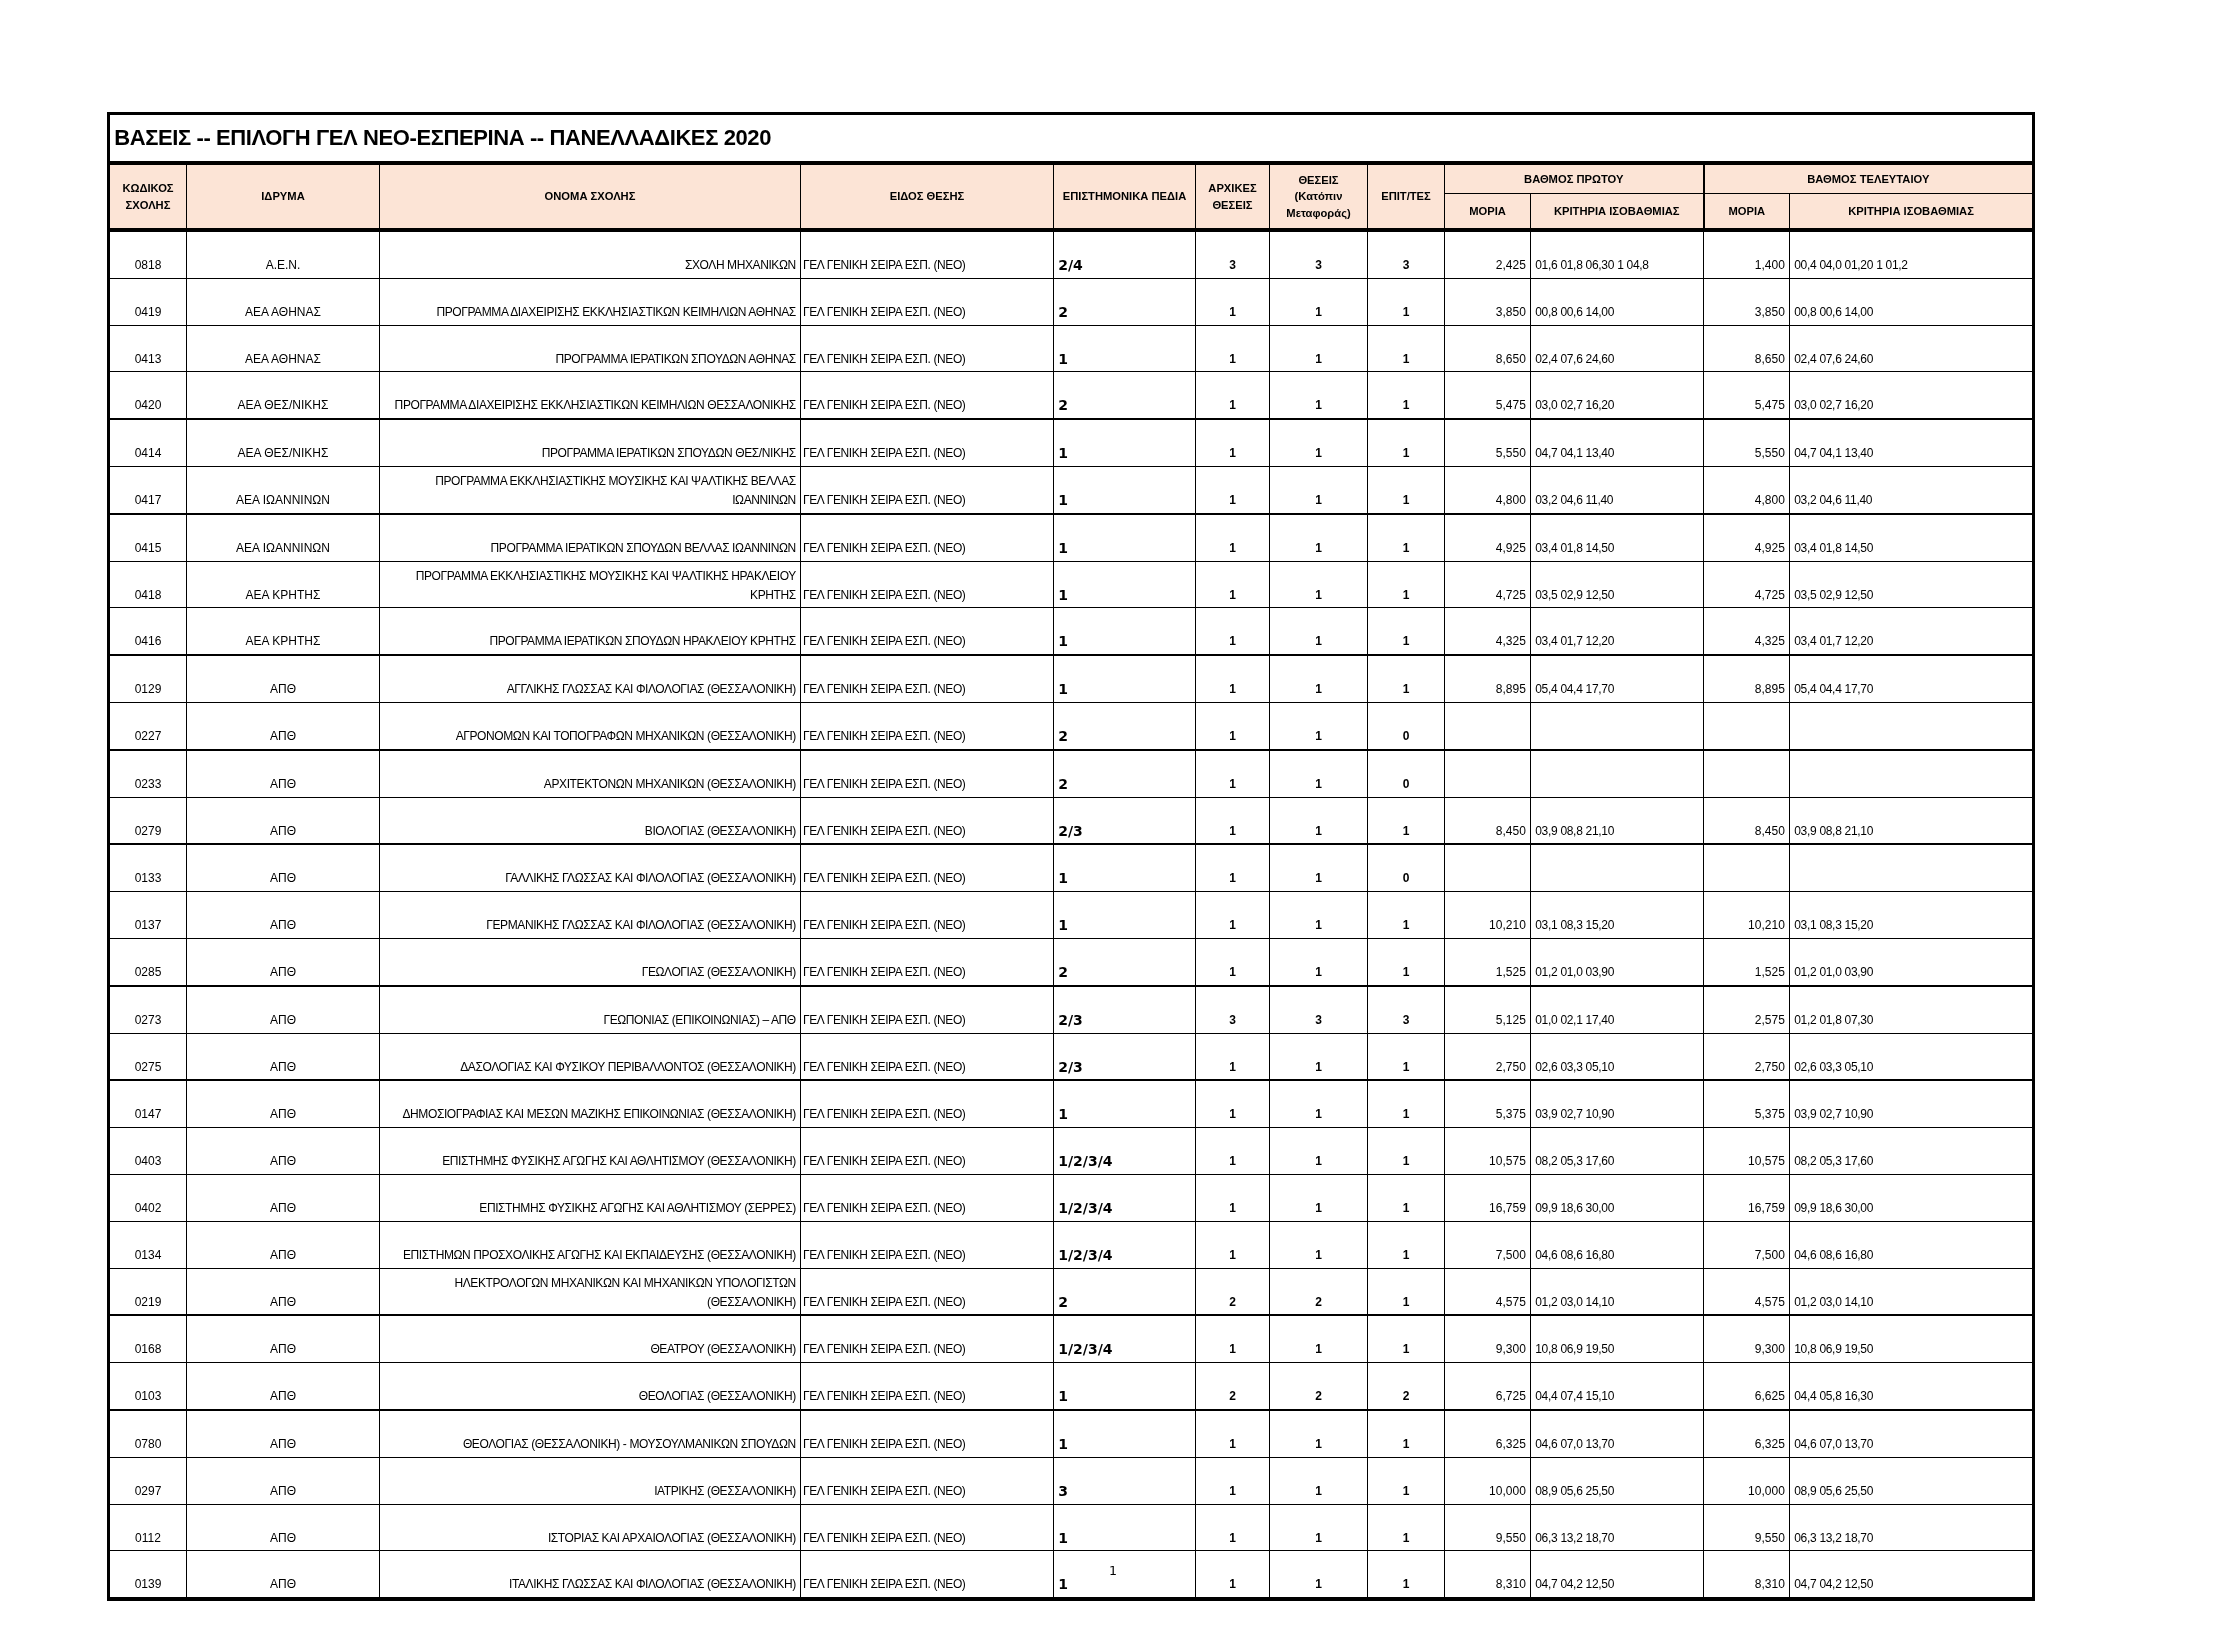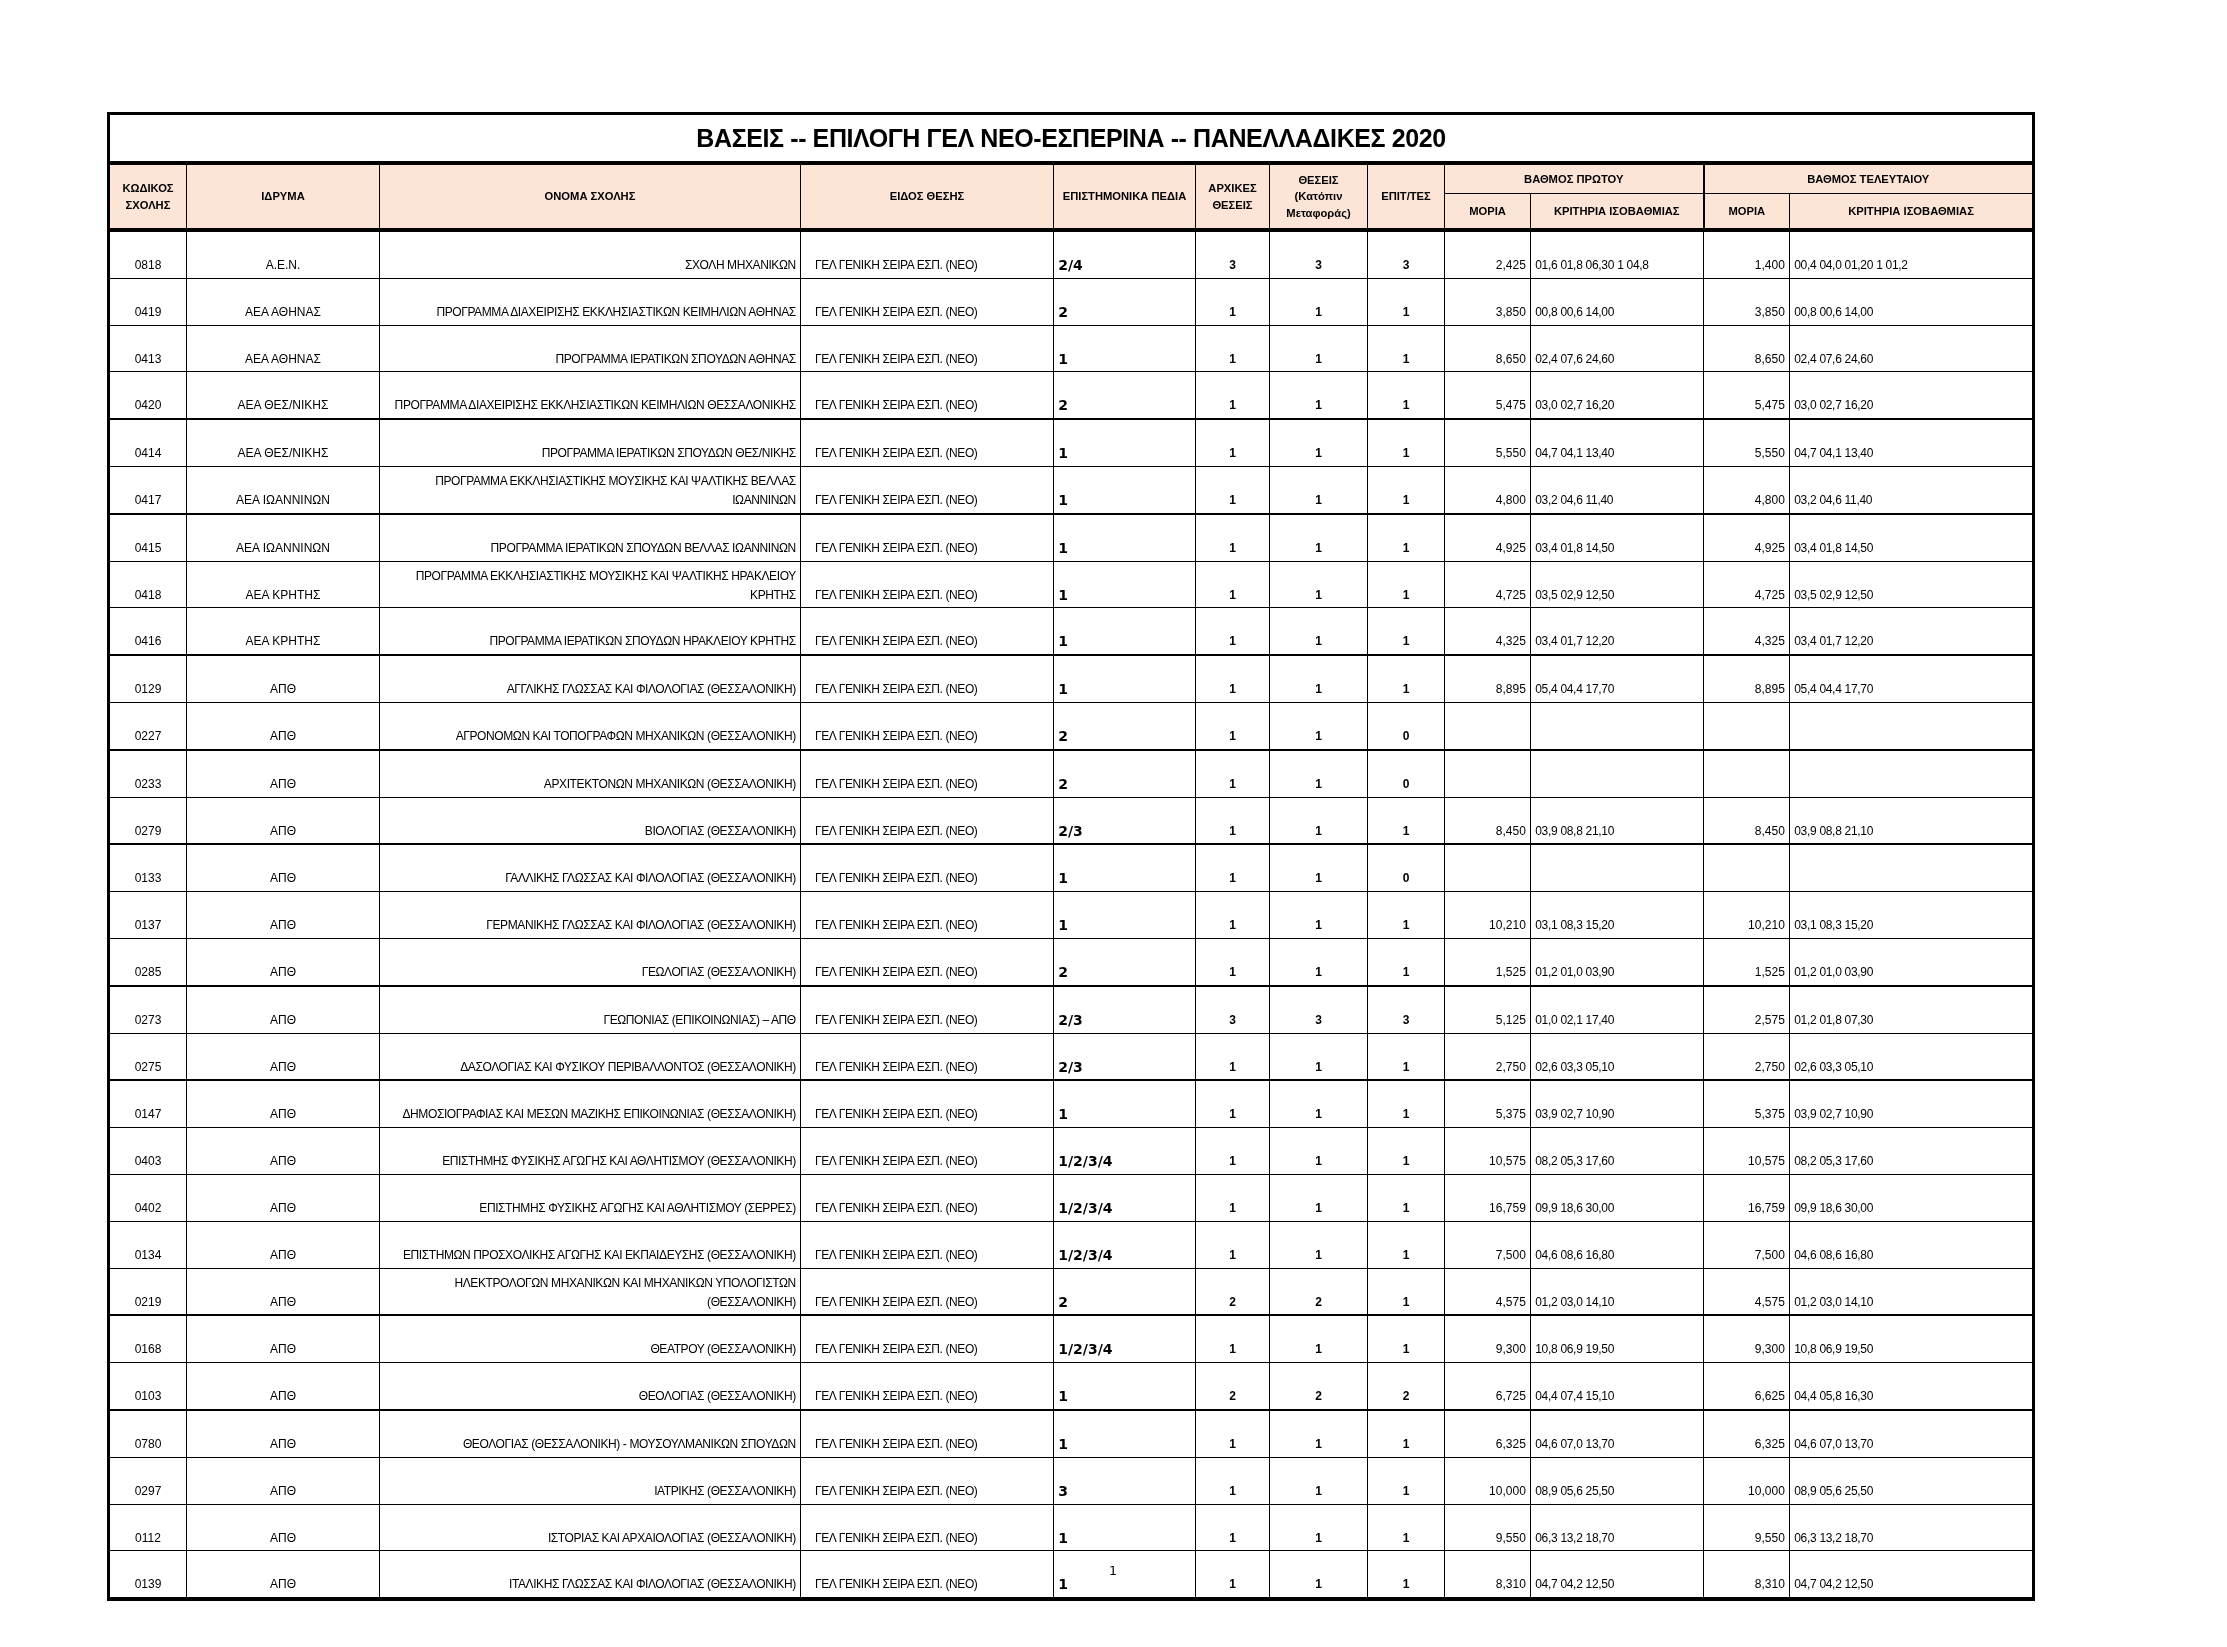--- a/index.html
+++ b/index.html
@@ -1,37 +1,37 @@
 <!DOCTYPE html>
 <html style="font-size:11.2px"><head>
 <meta charset="utf-8">
 <style>
   html, body { margin:0; padding:0; background:#ffffff; }
   body { width:2227px; height:1648px; position:relative; font-family:"Liberation Sans", sans-serif; color:#000; }
   .page { position:absolute; left:107px; top:112px; width:1924px; }
   table { border-collapse:collapse; width:1924px; table-layout:fixed; }
   td, th { padding:0 4.2px; overflow:hidden; white-space:nowrap; }
-  .title-cell { height:46px; border:3.5px solid #000; border-bottom:4.2px solid #000; text-align:center; vertical-align:middle;
-    font-family:"Liberation Sans Narrow","Liberation Sans", sans-serif; font-weight:bold; font-size:25px; letter-spacing:-0.4px; }
+  .title-cell { height:46px; border:3.5px solid #000; border-bottom:4.2px solid #000; text-align:left; vertical-align:middle;
+    font-family:"Liberation Sans Narrow","Liberation Sans", sans-serif; font-weight:bold; font-size:22px; letter-spacing:-0.4px; }
   th { background:#fce4d6; font-weight:bold; font-size:11.2px; line-height:1.45; text-align:center; vertical-align:middle;
     border:0.7px solid #000; white-space:normal; font-family:"Liberation Sans", sans-serif; transform-origin:center; }
   thead tr.h1 th { height:28px; }
   thead tr.h2 th { height:34px;text-align:center; }
   th.tl { border-left:3.5px solid #000; }
   th.tr { border-right:3.5px solid #000; }
   th.vb { border-right:2.1px solid #000; }
   thead tr:last-child th, th.rs { border-bottom:4.2px solid #000; }
   tbody td { height:43px; vertical-align:bottom; padding-bottom:2.8px; font-size:12px; line-height:19px;
     border-left:0.7px solid #000; border-right:0.7px solid #000; border-bottom:1.1px solid #000; }
   tbody tr.thick td { border-bottom:2.8px solid #000; }
   tbody tr.last td { border-bottom:4.2px solid #000; }
   tbody td.c-code { text-align:center; border-left:3.5px solid #000; }
   tbody td.c-inst { text-align:center; }
   tbody td.c-name { text-align:right; white-space:normal; padding-left:2.8px; letter-spacing:-0.4px; }
-  tbody td.c-type { text-align:left; padding-left:14px; letter-spacing:-0.4px; }
+  tbody td.c-type { text-align:left; padding-left:2px; letter-spacing:-0.4px; }
   tbody td.c-field { text-align:left; font-family:"DejaVu Sans", sans-serif; font-weight:bold; font-size:14px; padding-left:4.2px; }
   tbody td.c-num { text-align:center; font-weight:bold; }
   tbody td.c-score { text-align:right; font-weight:normal; }
   tbody td.c-crit { text-align:left; letter-spacing:-0.3px; }
   tbody td.c-last { border-right:3.5px solid #000; }
   .page-num { position:absolute; top:1563px; left:1106px; width:14px; text-align:center; font-family:"DejaVu Sans", sans-serif; font-size:12.6px; }
 </style>
 </head>
 <body>
 

